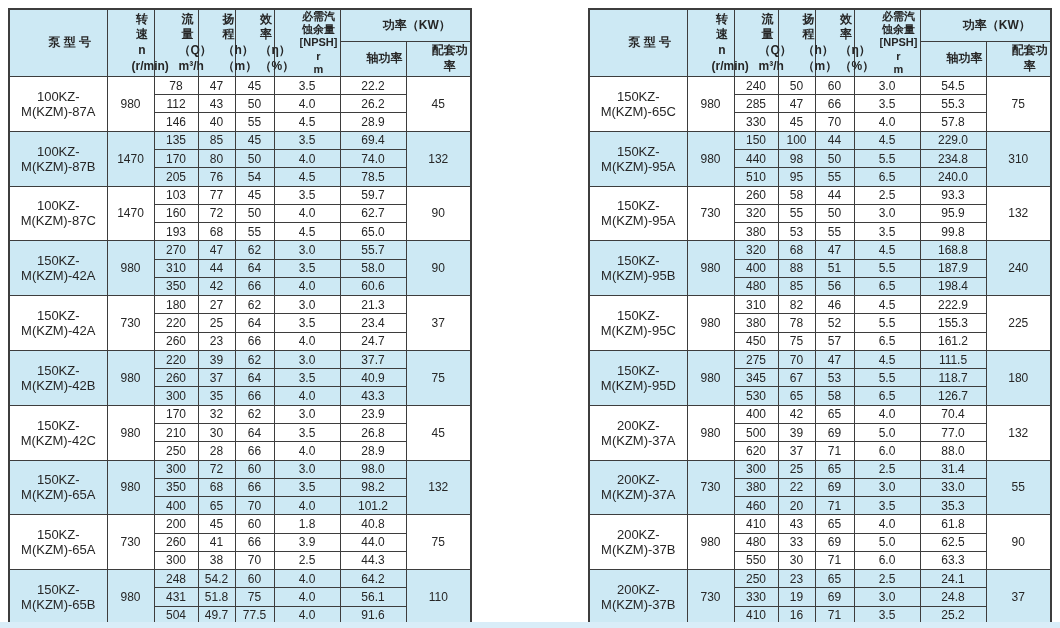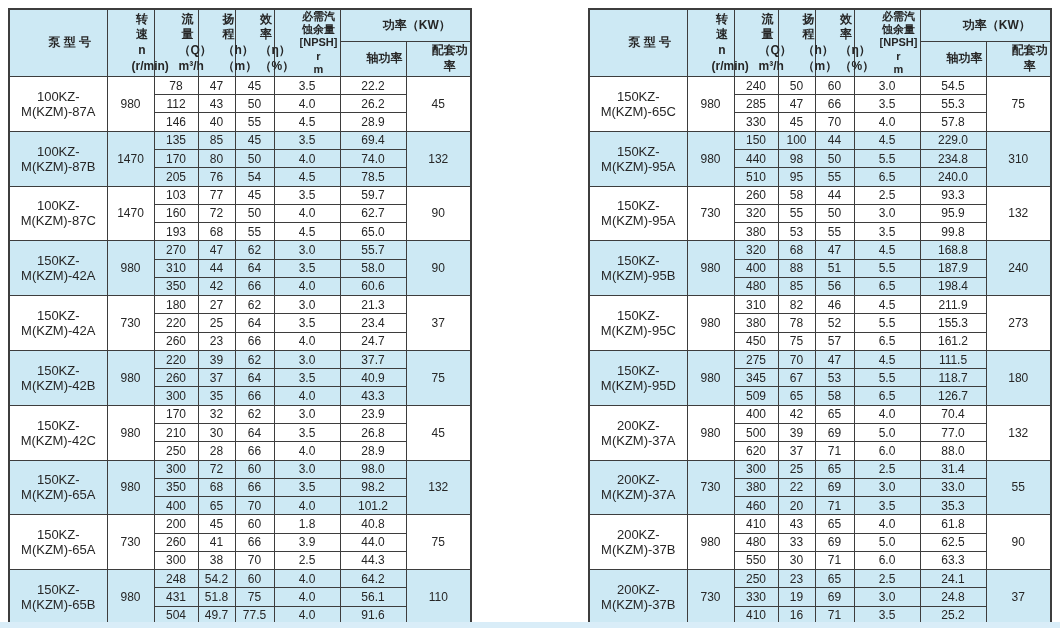--- a/index.html
+++ b/index.html
@@ -479,22 +479,22 @@
           <td>6.5</td>
           <td>198.4</td>
         </tr>
         <tr>
           <td class="model" rowspan="3">150KZ-M(KZM)-95C</td>
           <td rowspan="3">980</td>
           <td>310</td>
           <td>82</td>
           <td>46</td>
           <td>4.5</td>
-          <td>211.9</td>
-          <td rowspan="3">273</td>
+          <td>222.9</td>
+          <td rowspan="3">225</td>
         </tr>
         <tr>
           <td>380</td>
           <td>78</td>
           <td>52</td>
           <td>5.5</td>
           <td>155.3</td>
         </tr>
         <tr>
           <td>450</td>
@@ -514,21 +514,21 @@
           <td rowspan="3">180</td>
         </tr>
         <tr class="shaded">
           <td>345</td>
           <td>67</td>
           <td>53</td>
           <td>5.5</td>
           <td>118.7</td>
         </tr>
         <tr class="shaded">
-          <td>509</td>
+          <td>530</td>
           <td>65</td>
           <td>58</td>
           <td>6.5</td>
           <td>126.7</td>
         </tr>
         <tr>
           <td class="model" rowspan="3">200KZ-M(KZM)-37A</td>
           <td rowspan="3">980</td>
           <td>400</td>
           <td>42</td>

